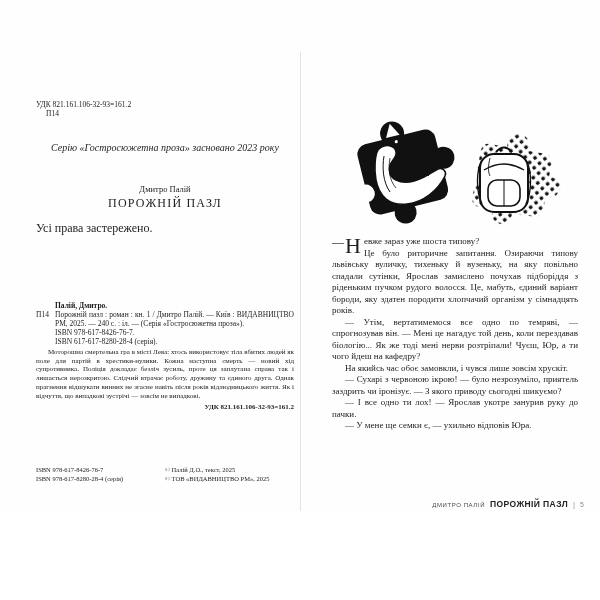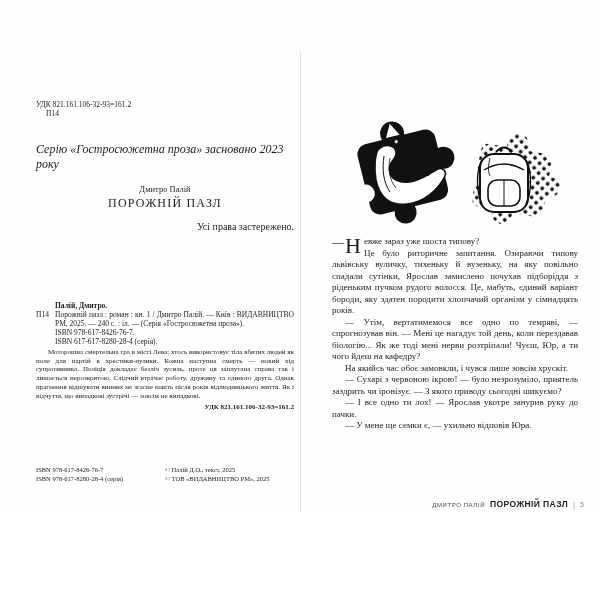--- a/index.html
+++ b/index.html
@@ -5,24 +5,24 @@
   html,body{margin:0;padding:0;background:#ffffff;}
   #stage{position:relative;width:600px;height:511px;background:#fefefe;overflow:hidden;
          font-family:"Liberation Serif", serif;color:#1c1c1c;}
   
   .spine{position:absolute;left:300px;top:52px;width:1px;height:498px;background:#e2e2e2;}
 
   
   .lp{position:absolute;left:36px;width:258px;}
   .udc-head{top:100px;font-size:7.5px;line-height:9px;}
   .udc-code2{padding-left:10px;}
-  .series{top:142px;text-align:left;font-style:italic;font-size:12px;}
+  .series{top:142px;text-align:center;font-style:italic;font-size:10px;}
   .author-top{top:184px;text-align:center;font-size:8.5px;}
   .title-top{top:196px;text-align:center;font-size:12px;letter-spacing:1.2px;}
-  .rights{top:221px;text-align:right;font-size:10px;}
+  .rights{top:221px;text-align:left;font-size:12px;}
 
   .cip{top:301px;font-size:7.5px;line-height:9px;}
   .cip-heading{font-weight:bold;padding-left:19px;}
   .cip-entry{position:relative;padding-left:19px;text-align:justify;}
   .cip-entry .hang{position:absolute;left:0;top:0;}
   .cip-isbn{padding-left:19px;}
   .cip-annotation{margin-top:2px;font-size:7px;line-height:8.7px;text-align:justify;text-indent:12px;}
   .cip-udc{margin-top:3px;font-size:7px;text-align:right;font-weight:bold;}
 
   .lp-footer{top:466px;display:flex;font-size:6.5px;line-height:8.5px;}

